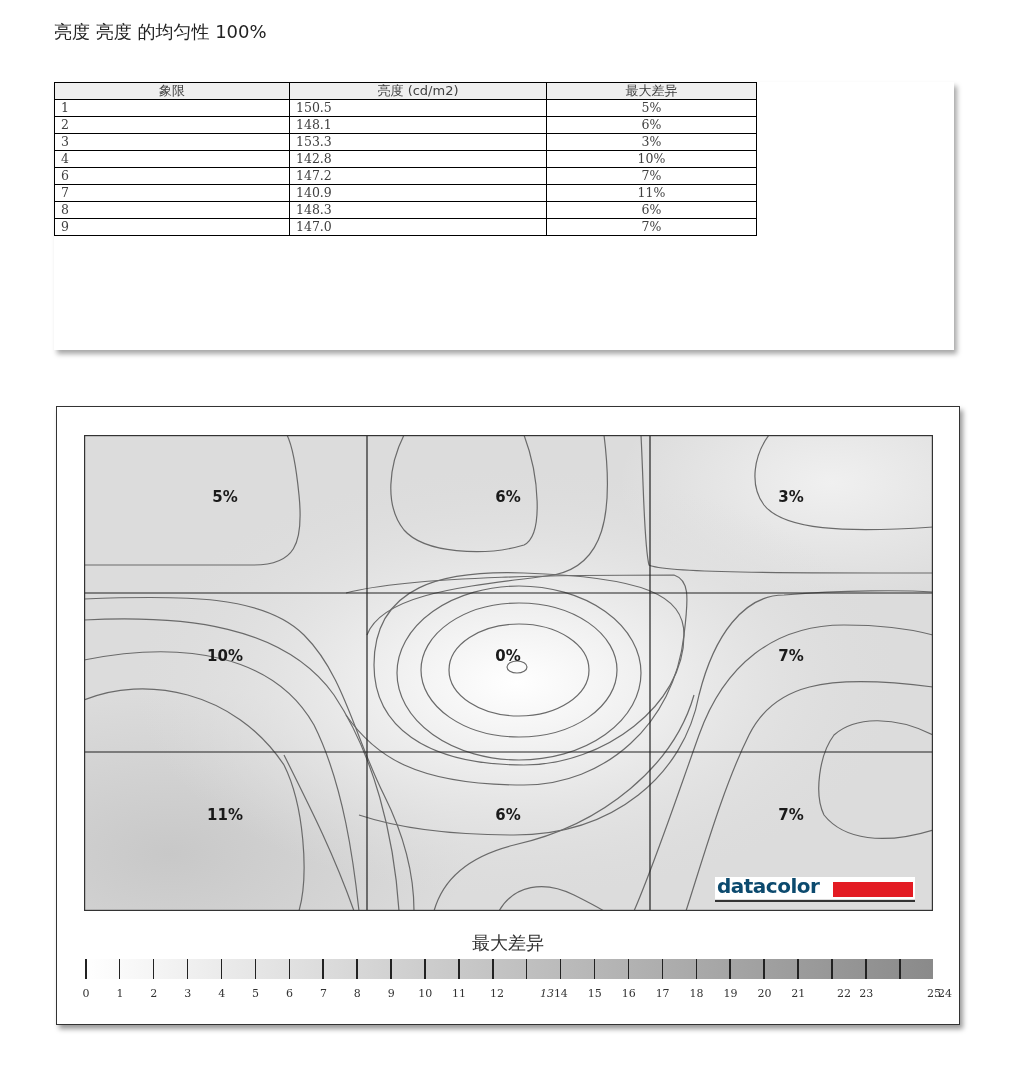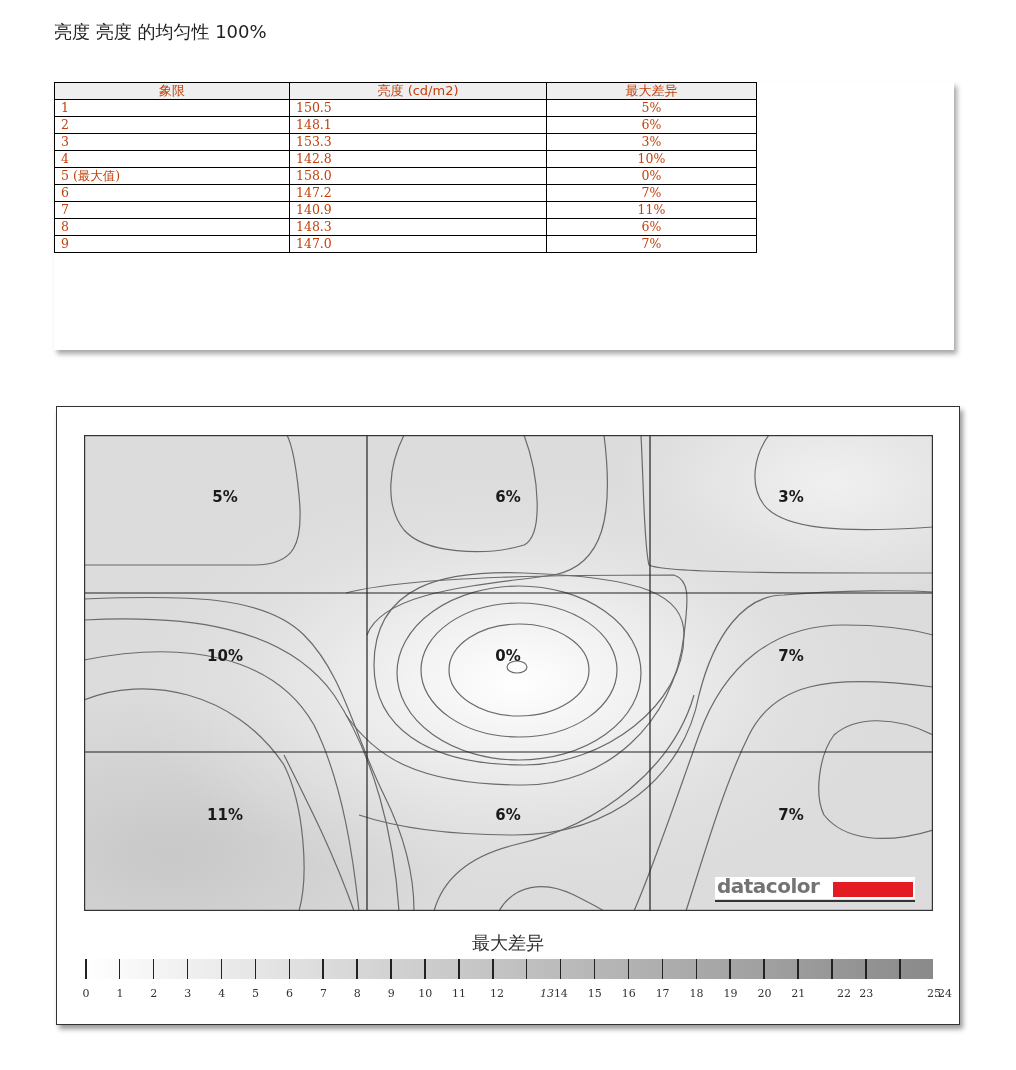--- a/index.html
+++ b/index.html
@@ -1,35 +1,35 @@
 <!DOCTYPE html>
 <html><head>
   <meta charset="utf-8">
   <style>
     html, body { margin: 0; padding: 0; background: #ffffff; }
     body { width: 1016px; height: 1070px; position: relative; overflow: hidden; font-family: "DejaVu Sans", sans-serif; color: #222; }
     .page-title { position: absolute; left: 54px; top: 20px; font-size: 18px; color: #222; font-family: "DejaVu Sans", sans-serif; }
 
     
     .table-card { position: absolute; left: 54px; top: 82px; width: 900px; height: 268px; background: #fff; box-shadow: 3px 4px 5px rgba(0,0,0,0.35); }
-    table.lum { position: absolute; left: 0; top: 0; border-collapse: collapse; font-family: "DejaVu Serif", "Liberation Serif", serif; font-size: 12.5px; color: #c2410c; }
+    table.lum { position: absolute; left: 0; top: 0; border-collapse: collapse; font-family: "DejaVu Serif", "Liberation Serif", serif; font-size: 12.5px; color: #404040; }
     table.lum th, table.lum td { border: 1px solid #000; height: 16px; padding: 0 6px; line-height: 16px; }
     table.lum th { background: #efefef; font-weight: normal; text-align: center; font-family: "DejaVu Sans", sans-serif; font-size: 13px; }
     table.lum td.c1 { width: 222px; text-align: left; }
     table.lum td.c2 { width: 244px; }
     table.lum td.c3 { width: 197px; text-align: center; }
 
     
     .chart-card { position: absolute; left: 56px; top: 406px; width: 902px; height: 617px; background: #fff; border: 1.5px solid #333; box-shadow: 3px 4px 5px rgba(0,0,0,0.4); }
     .plot { position: absolute; left: 27px; top: 28px; width: 849px; height: 476px; }
     .plot svg { display: block; }
     .cell-label { position: absolute; font-family: "DejaVu Sans", sans-serif; font-weight: bold; font-size: 15px; color: #1a1a1a; transform: translate(-50%, -50%); white-space: nowrap; }
 
     .logo { position: absolute; right: 18px; bottom: 12px; width: 200px; height: 22px; background: #fff; }
-    .logo-text { position: absolute; left: 2px; top: -3px; font-family: "DejaVu Sans", sans-serif; font-weight: bold; font-size: 20px; color: #737373; letter-spacing: -0.5px; }
+    .logo-text { position: absolute; left: 2px; top: -3px; font-family: "DejaVu Sans", sans-serif; font-weight: bold; font-size: 20px; color: #0c4a6e; letter-spacing: -0.5px; }
     .logo-bar { position: absolute; right: 2px; top: 5px; width: 80px; height: 15px; background: #e31b23; }
     .logo-underline { position: absolute; left: 0; right: 0; bottom: -3px; height: 2px; background: #333; }
 
     .legend-title { position: absolute; left: 0; width: 100%; top: 524px; text-align: center; font-size: 18px; font-family: "DejaVu Sans", sans-serif; color: #333; }
     .legend-bar { position: absolute; left: 28px; top: 552px; width: 848px; height: 20px; background: linear-gradient(to right, #ffffff 0%, #cdcdcd 40%, #8a8a8a 100%); }
     .legend-tick { position: absolute; top: 552px; width: 1.5px; height: 20px; background: #222; }
     .legend-num { position: absolute; top: 580px; font-family: "DejaVu Serif", "Liberation Serif", serif; font-size: 11px; color: #333; transform: translateX(-50%); }
   </style>
 </head>
 <body>
@@ -58,25 +58,20 @@
         </tr>
       <tr>
           <td class="c1">3</td>
           <td class="c2">153.3</td>
           <td class="c3">3%</td>
         </tr>
       <tr>
           <td class="c1">4</td>
           <td class="c2">142.8</td>
           <td class="c3">10%</td>
-        </tr>
-      <tr>
-          <td class="c1">5 (最大值)</td>
-          <td class="c2">158.0</td>
-          <td class="c3">0%</td>
         </tr>
       <tr>
           <td class="c1">6</td>
           <td class="c2">147.2</td>
           <td class="c3">7%</td>
         </tr>
       <tr>
           <td class="c1">7</td>
           <td class="c2">140.9</td>
           <td class="c3">11%</td>

